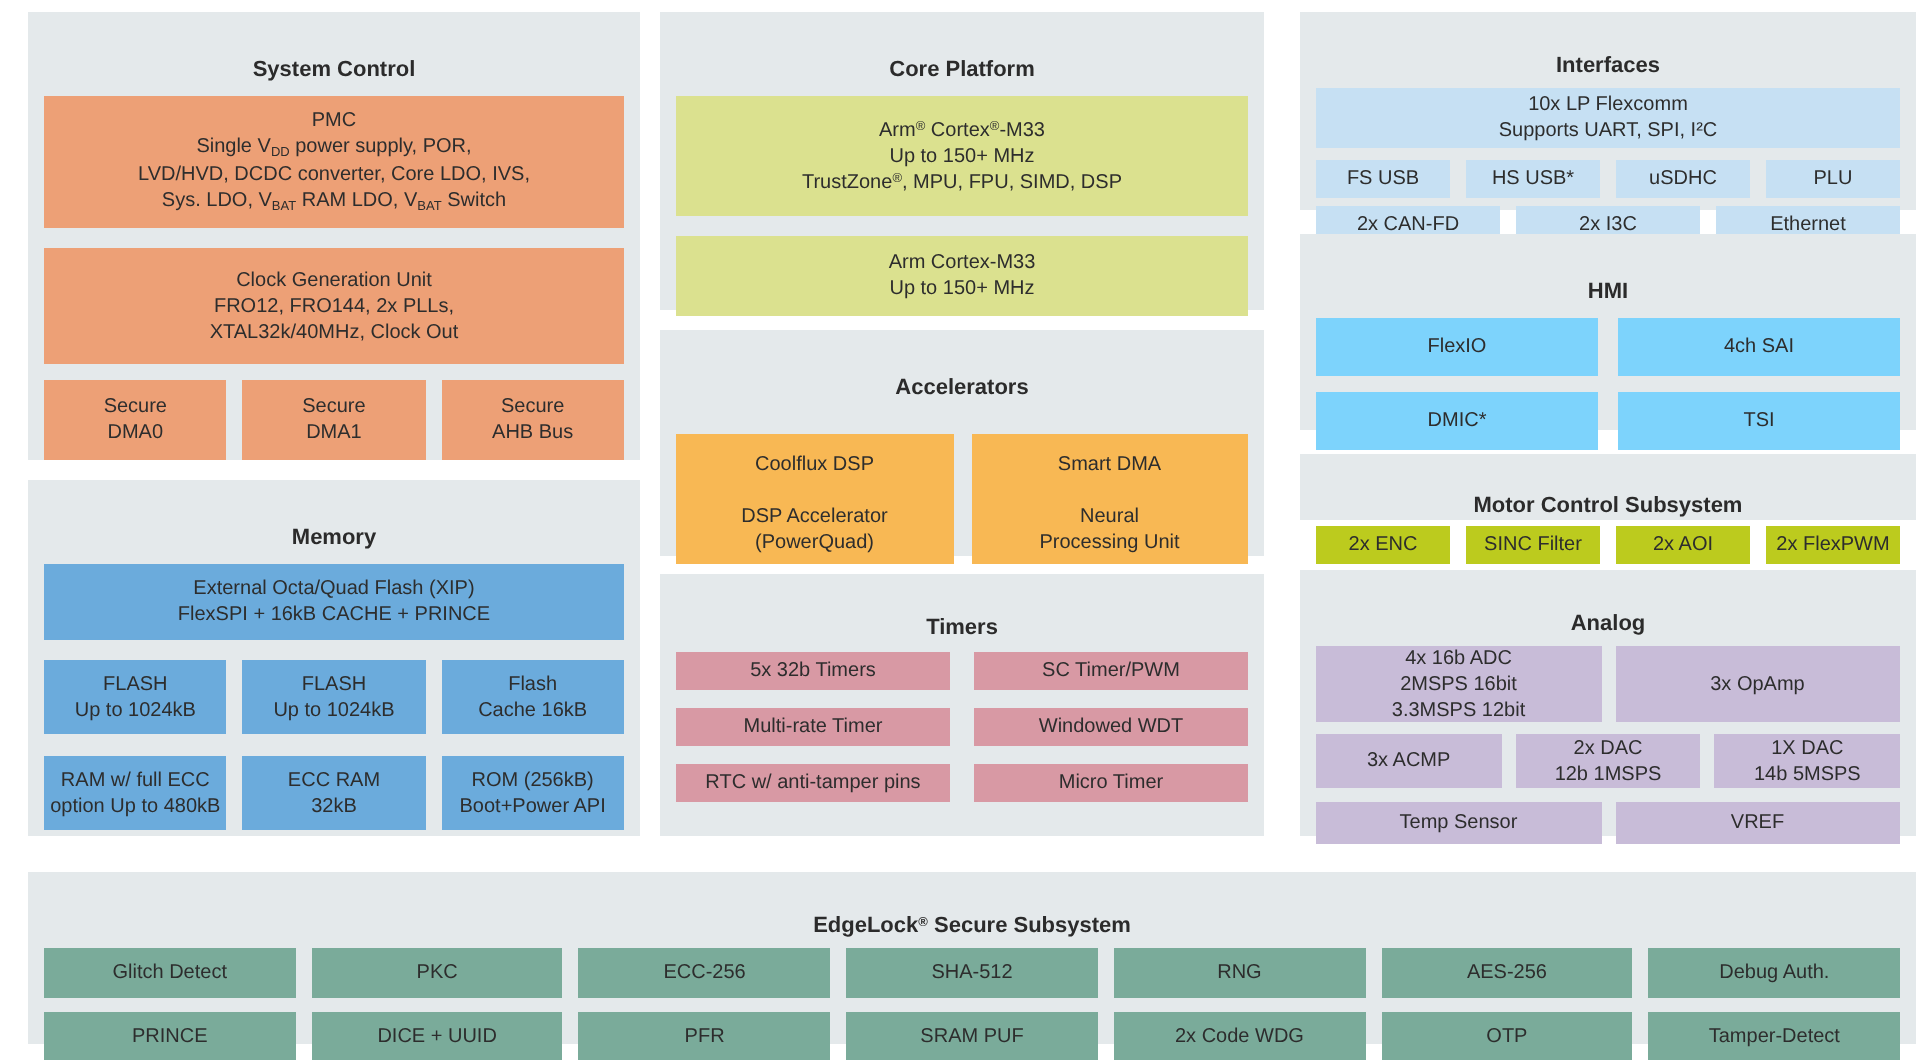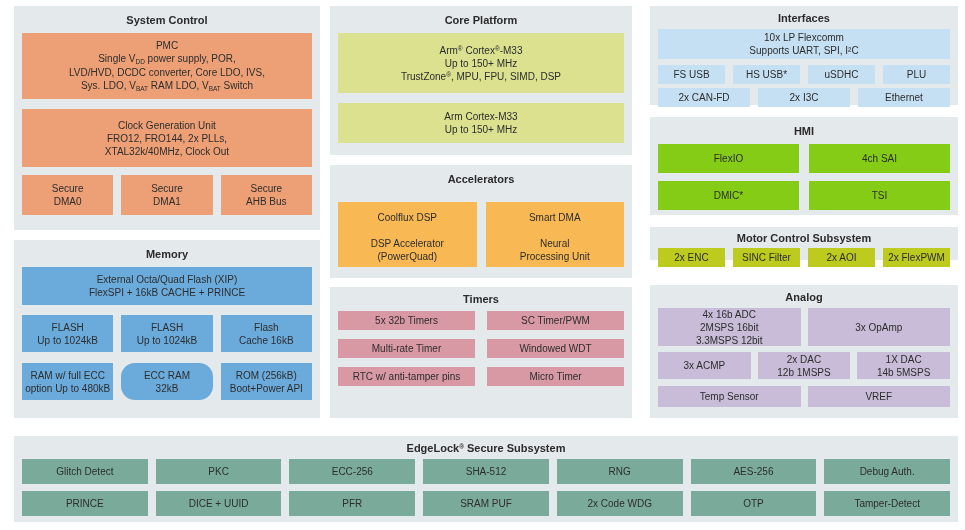--- a/index.html
+++ b/index.html
@@ -2,21 +2,21 @@
 <html><head>
 <meta charset="utf-8">
 <style>
   * { box-sizing: border-box; margin: 0; padding: 0; }
   html, body { background: #ffffff; }
   body {
     width: 965px; height: 530px; position: relative;
     font-family: "Liberation Sans", "DejaVu Sans", sans-serif;
     color: #2d2d2d;
   }
-  .section { position: absolute; background: #E4E9EB; padding: 0 8px 8px; }
+  .section { position: absolute; background: #E4E9EB; padding: 15px 8px 8px; }
   .title {
     font-size: 11px; font-weight: bold; text-align: center;
     padding: 8px 0 7px; color: #2b2b2b;
   }
   .blk {
     display: flex; flex-direction: column; align-items: center; justify-content: center;
     text-align: center; font-size: 10px; line-height: 1.3; white-space: pre-line;
   }
   .row { display: flex; gap: 8px; }
   .row > .blk { flex: 1; }
@@ -24,21 +24,21 @@
   .col { flex: 1; display: flex; flex-direction: column; gap: 9px; }
   sub { font-size: 6.5px; vertical-align: -2px; }
   sup { font-size: 6.5px; vertical-align: 3px; }
 
   .orange { background: #EDA076; }
   .blue   { background: #6BABDC; }
   .green  { background: #DBE18F; }
   .amber  { background: #F8B854; }
   .pink   { background: #D899A4; }
   .lblue  { background: #C6E0F3; }
-  .peach  { background: #84cc16; }
+  .peach  { background: #7dd3fc; }
   .lime   { background: #BCCB1E; }
   .purple { background: #C8BCD8; }
   .teal   { background: #7AAB9A; }
 </style>
 </head>
 <body>
 
 <div class="section" style="left:14px; top:6px; width:306px; height:224px;">
   <div class="title">System Control</div>
   <div class="blk orange" style="height:66px;">
@@ -68,21 +68,21 @@
     <div class="blk blue" style="height:37px;">FLASH
 Up to 1024kB</div>
     <div class="blk blue" style="height:37px;">FLASH
 Up to 1024kB</div>
     <div class="blk blue" style="height:37px;">Flash
 Cache 16kB</div>
   </div>
   <div class="row" style="margin-top:11px;">
     <div class="blk blue" style="height:37px;">RAM w/ full ECC
 option Up to 480kB</div>
-    <div class="blk blue" style="height:37px;border-radius:14px;">ECC RAM
+    <div class="blk blue" style="height:37px;">ECC RAM
 32kB</div>
     <div class="blk blue" style="height:37px;">ROM (256kB)
 Boot+Power API</div>
   </div>
 </div>
 
 <div class="section" style="left:330px; top:6px; width:302px; height:149px;">
   <div class="title">Core Platform</div>
   <div class="blk green" style="height:60px;">
     <div>Arm<sup>®</sup> Cortex<sup>®</sup>-M33</div>

